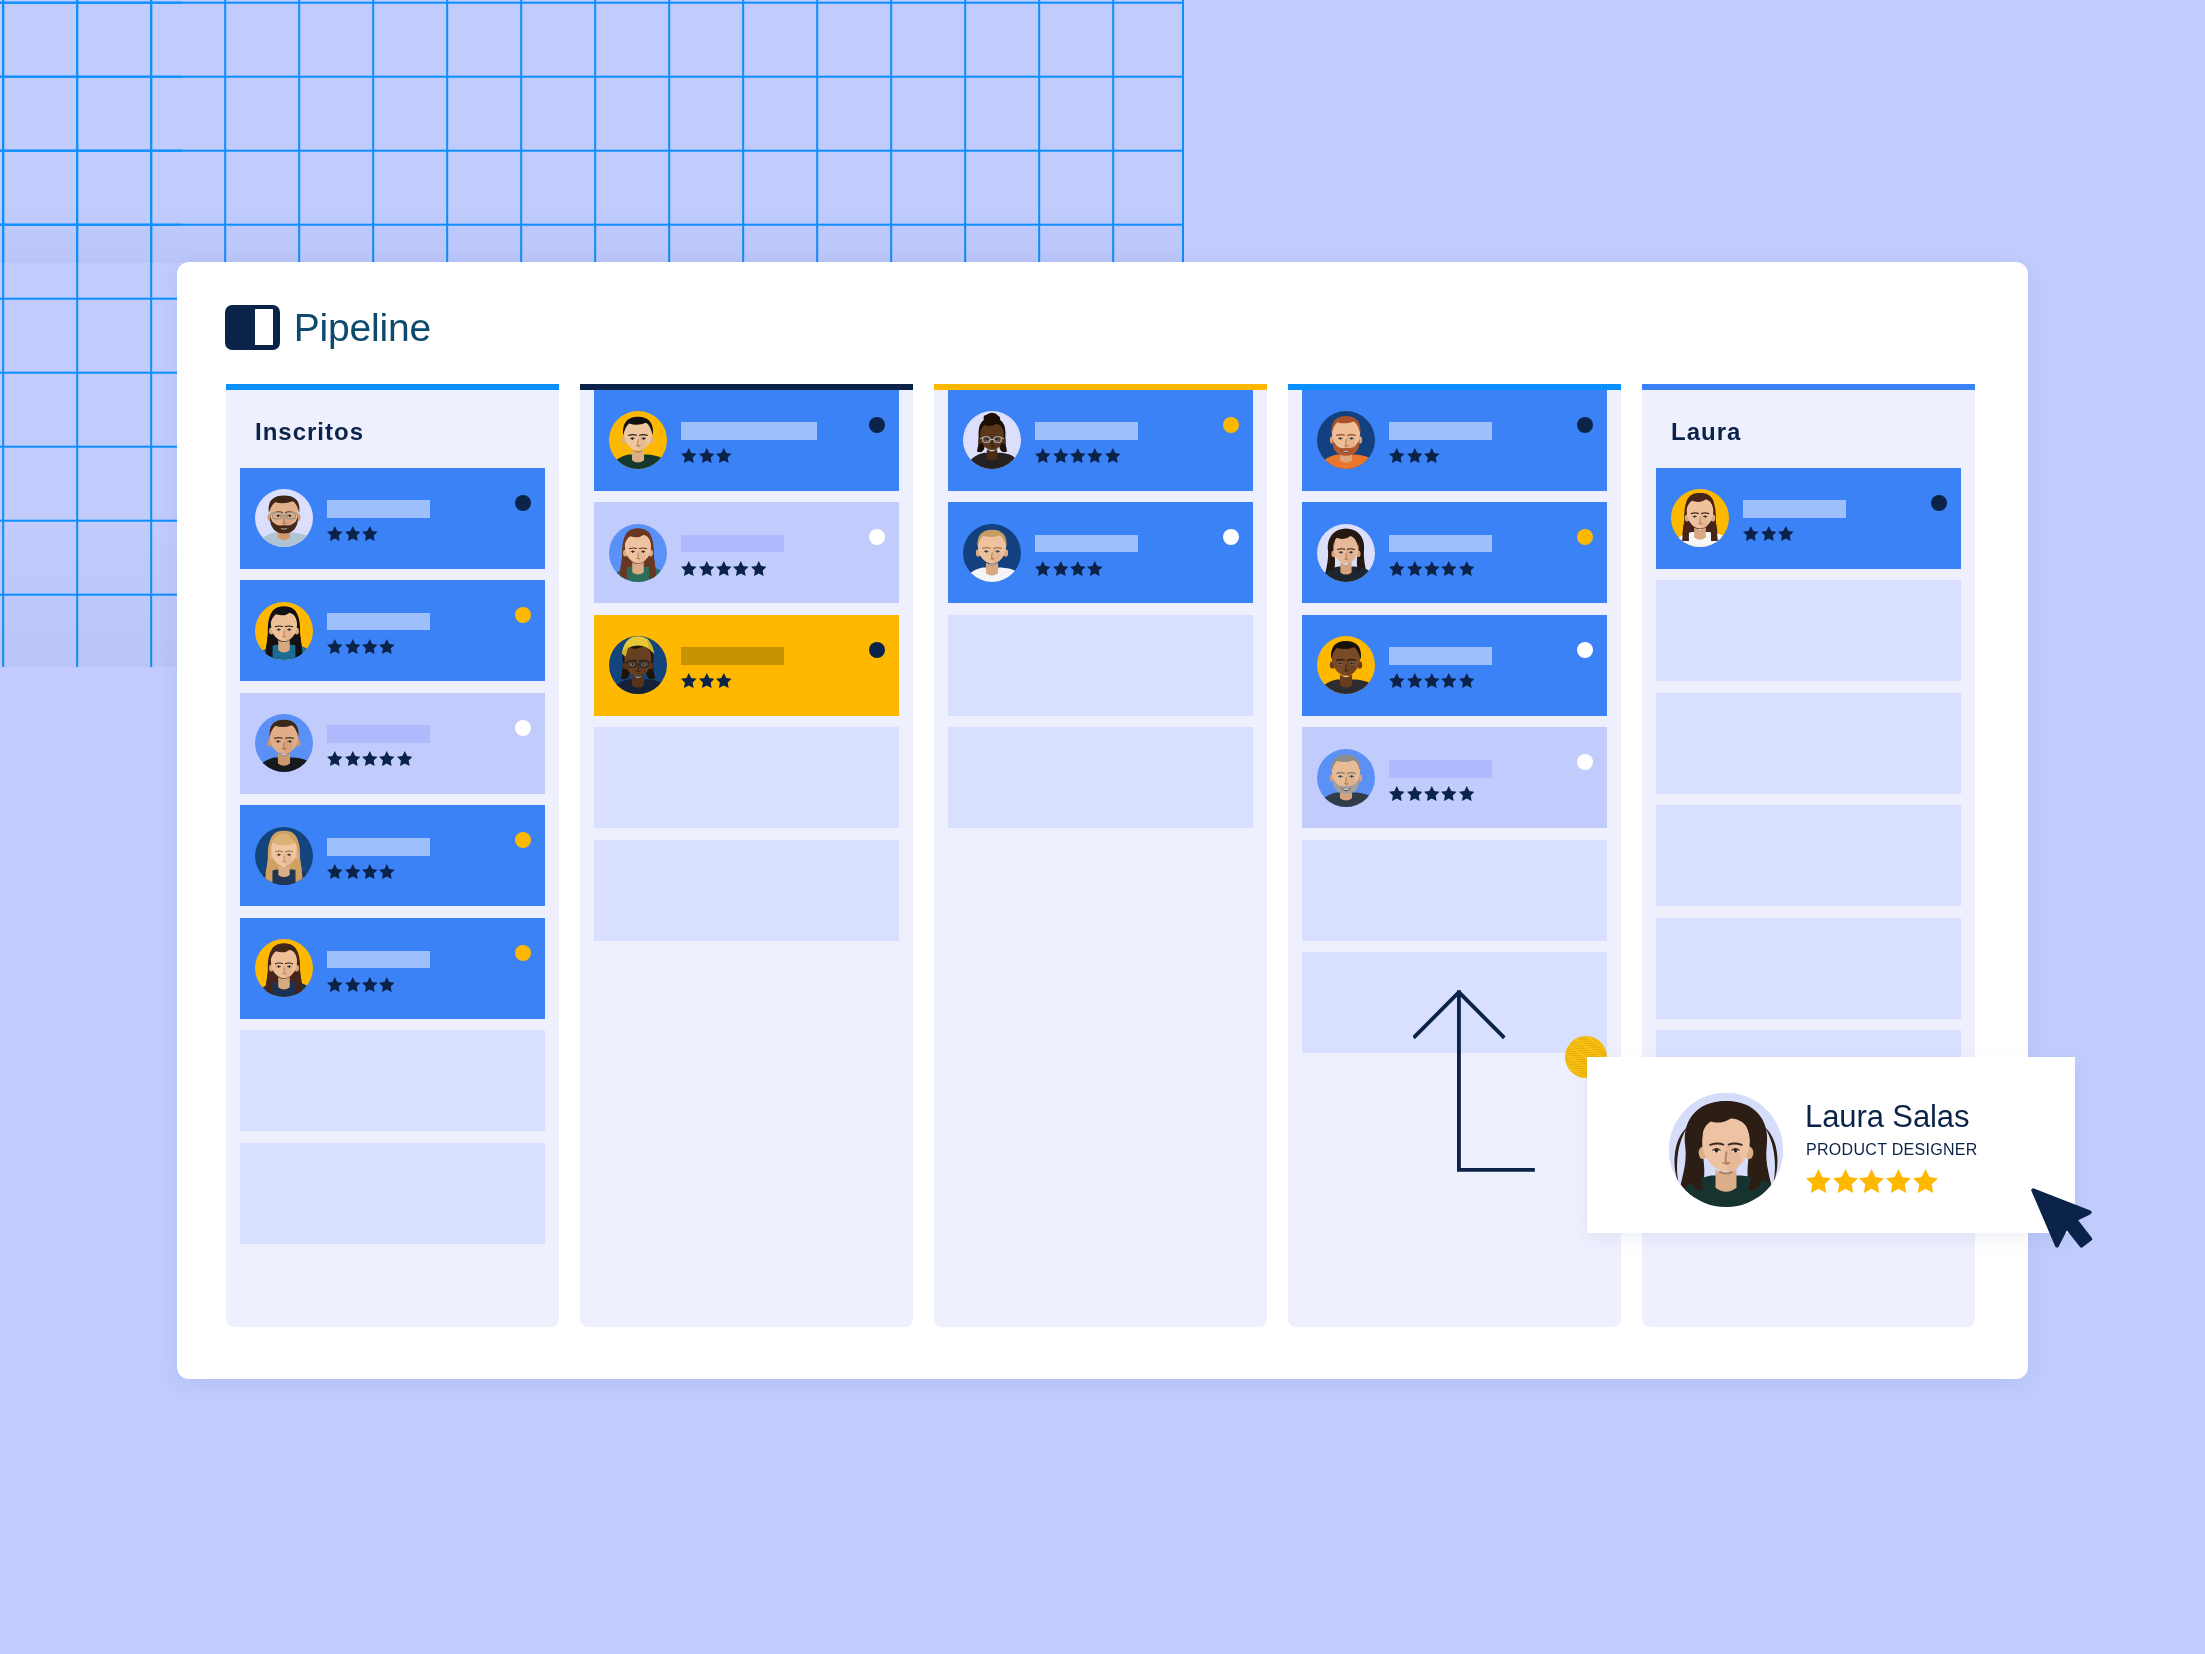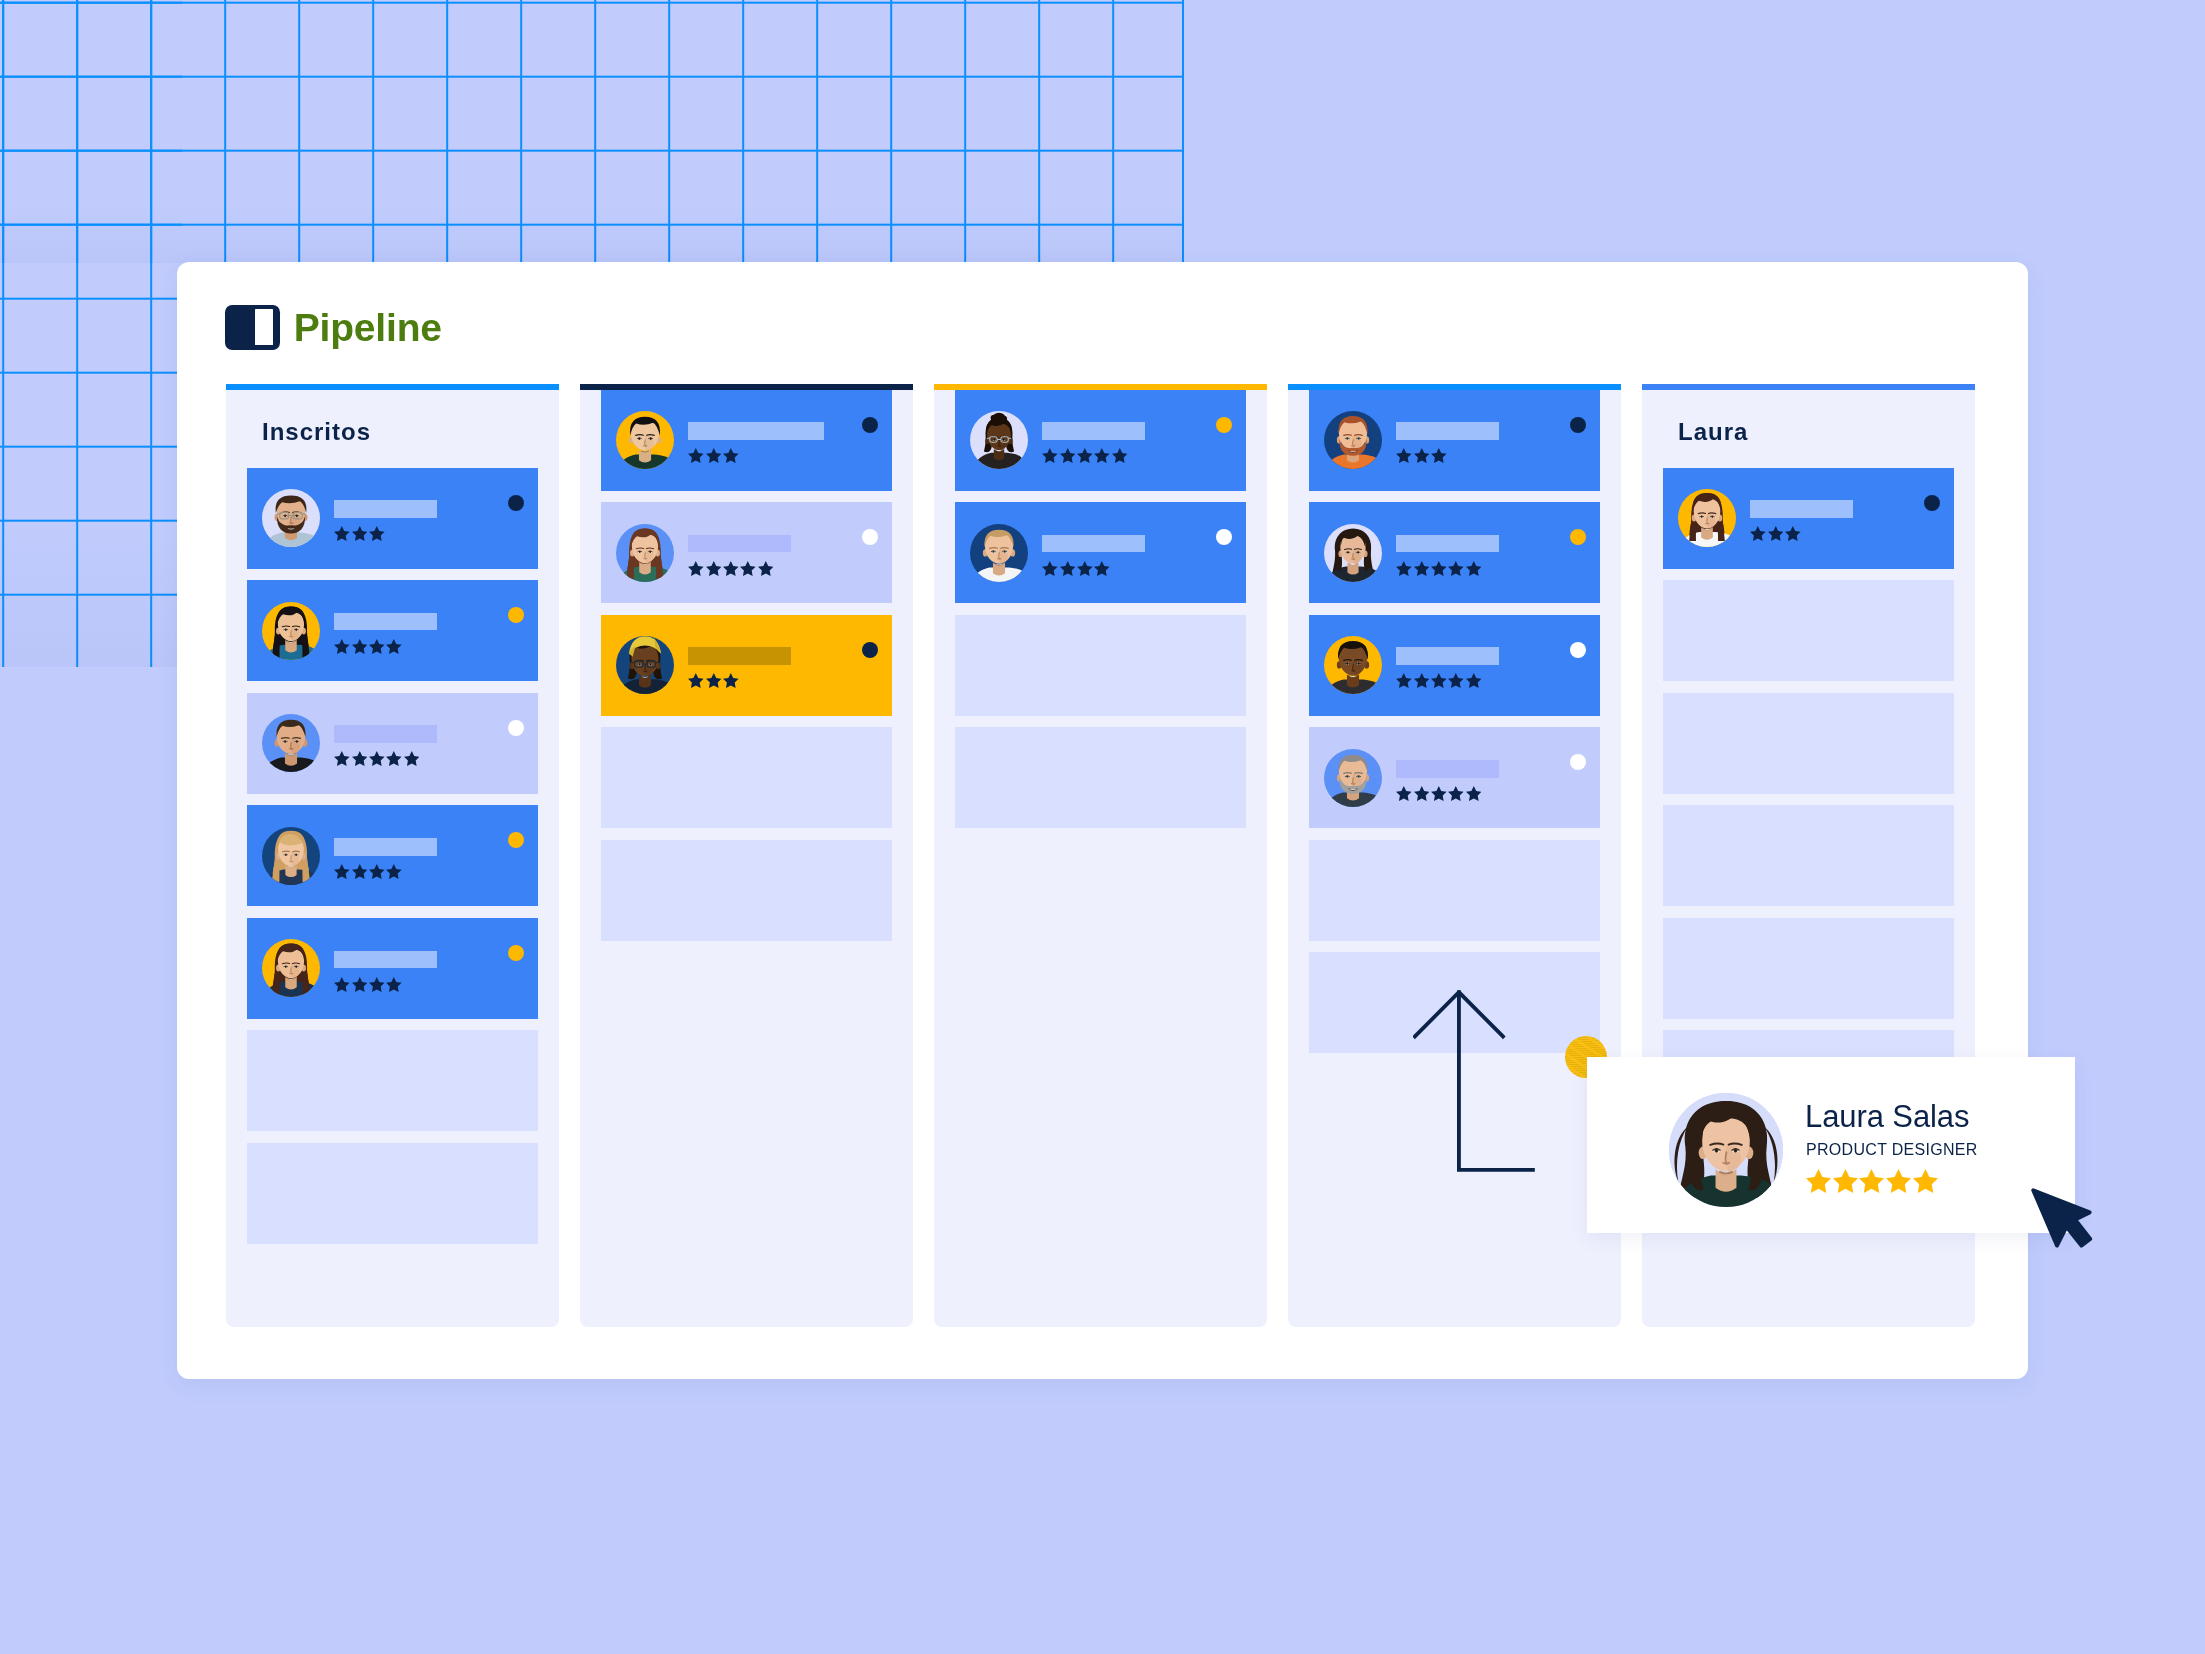--- a/index.html
+++ b/index.html
@@ -20,27 +20,27 @@
   .grid-tint{position:absolute;inset:0;pointer-events:none;background:linear-gradient(180deg,rgba(60,80,170,0) 78%,rgba(60,80,170,0.055) 100%);}
 
   
   .panel{position:absolute;left:177px;top:262px;width:1851px;height:1117px;background:#ffffff;
          border-radius:12px;box-shadow:0 6.6px 22px rgba(40,55,130,.07);}
 
   
   .brand{position:absolute;left:48px;top:43px;display:flex;align-items:center;}
   .logo{width:55px;height:45px;border-radius:7.2px;background:#0b2349;position:relative;flex:none;}
   .logo i{position:absolute;display:block;background:#ffffff;left:30px;top:4.4px;width:17.6px;height:36px;border-radius:0.6px;}
-  .brand h1{margin:0 0 0 13.8px;font-size:39px;line-height:43px;font-weight:700;color:#4d7c0f;letter-spacing:-0.2px;text-align:right;}
+  .brand h1{margin:0 0 0 13.8px;font-size:39px;line-height:43px;font-weight:400;color:#0c4a6e;letter-spacing:-0.2px;text-align:right;}
 
   
   .board{position:absolute;left:49px;top:122px;width:1753px;height:943px;display:flex;gap:21px;}
   .col{width:333px;display:flex;flex-direction:column;}
   .col .topbar{height:5.5px;flex:none;}
-  .col .body{flex:1;background:#eef0fe;border-radius:0 0 7.7px 7.7px;padding:0 21px;box-sizing:border-box;}
+  .col .body{flex:1;background:#eef0fe;border-radius:0 0 7.7px 7.7px;padding:0 14px;box-sizing:border-box;}
   .col h2{margin:0;padding:3.3px 0 0 15px;height:78px;line-height:78px;box-sizing:border-box;font-size:24px;font-weight:700;color:#0b2349;letter-spacing:1px;}
   .slot{height:101px;margin-bottom:11.6px; background:#d9dffe;}
   .card{height:101px;margin-bottom:11.6px;position:relative;display:flex;align-items:center;}
   .card.blue{background:#3b82f6;}
   .card.light{background:#c1ccfd;}
   .card.yellow{background:#ffb800;}
   .av{width:58px;height:58px;border-radius:50%;margin-left:15px;flex:none;overflow:hidden;position:relative;}
   .meta{margin-left:14.3px;width:187px;position:relative;top:2.2px;}
   .bar{height:17.6px;margin-top:1.1px;}
   .stars{margin-top:8.3px;display:flex;gap:1.8px;margin-left:0px;}

